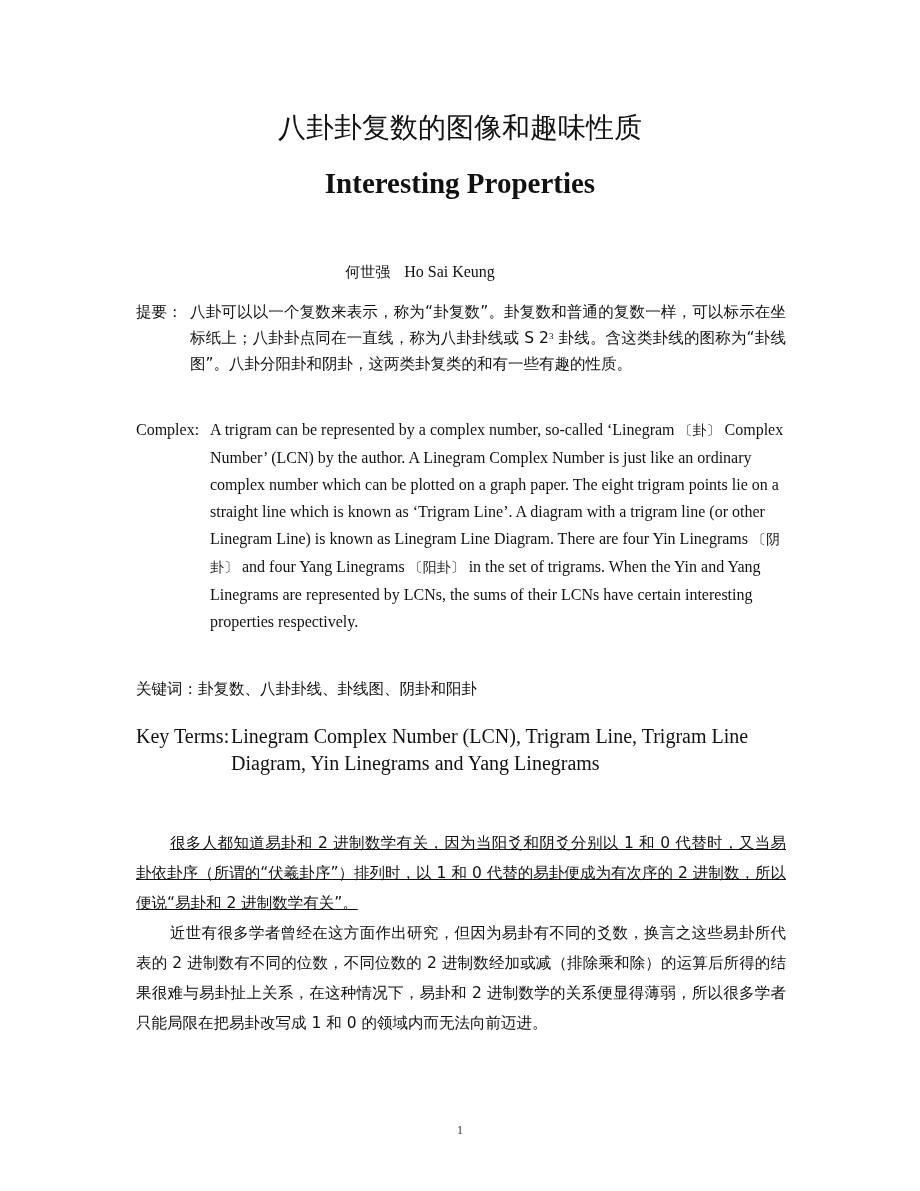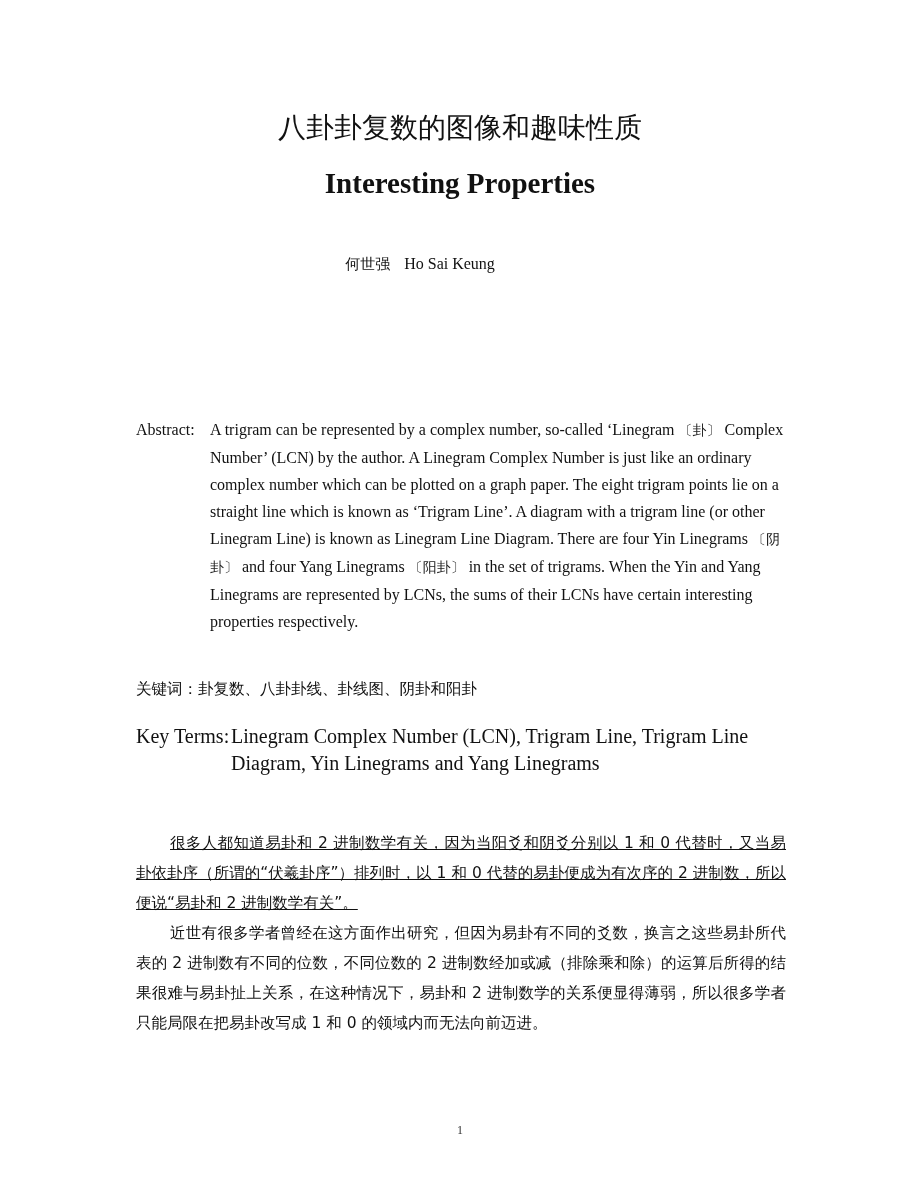--- a/index.html
+++ b/index.html
@@ -36,21 +36,21 @@
       top: 166px;
       text-align: center;
       font-family: "Liberation Serif", serif;
       font-weight: bold;
       font-size: 29px;
       line-height: 34px;
     }
     .author {
       position: absolute;
       left: 0; width: 840px;
-      top: 254px;
+      top: 262px;
       text-align: center;
       font-size: 16px;
       line-height: 20px;
     }
     .author .cn {
       font-family: "DejaVu Sans", sans-serif;
       font-size: 15px;
       margin-right: 10px;
     }
     .block {
@@ -134,23 +134,27 @@
 
   <div class="title-en">
     <div>Interesting Properties</div>
   </div>
 
   <div class="author">
     <span class="cn">何世强</span>
     <span>Ho Sai Keung</span>
   </div>
 
+  <div class="block hang abs-cn cn-text">
+    <span class="label">提要：</span>
+    <span class="body"><span>八卦可以以一个复数来表示，称为“卦复数”。卦复数和普通的复数一样，可以标示在坐标纸上；八卦卦点同在一直线，称为八卦卦线或 S 2</span><sup class="small">3</sup><span> 卦线。含这类卦线的图称为“卦线图”。八卦分阳卦和阴卦，这两类卦复类的和有一些有趣的性质。</span></span>
+  </div>
 
   <div class="block hang abs-en">
-    <span class="label">Abstract:</span>
+    <span class="label">Complex:</span>
     <span class="body"><span>A trigram can be represented by a complex number, so-called ‘Linegram </span><span class="bracket-cn">〔卦〕</span><span> Complex Number’ (LCN) by the author.  A Linegram Complex Number is just like an ordinary complex number which can be plotted on a graph paper.  The eight trigram points lie on a straight line which is known as ‘Trigram Line’.  A diagram with a trigram line (or other Linegram Line) is known as Linegram Line Diagram.  There are four Yin Linegrams </span><span class="bracket-cn">〔阴卦〕</span><span> and four Yang Linegrams </span><span class="bracket-cn">〔阳卦〕</span><span> in the set of trigrams.  When the Yin and Yang Linegrams are represented by LCNs, the sums of their LCNs have certain interesting properties respectively.</span></span>
   </div>
 
   <div class="block kw-cn cn-text">
     <span>关键词：</span><span>卦复数、八卦卦线、卦线图、阴卦和阳卦</span>
   </div>
 
   <div class="block hang kw-en">
     <span class="label">Key Terms:</span>
     <span class="body">Linegram Complex Number (LCN), Trigram Line, Trigram Line Diagram, Yin Linegrams and Yang Linegrams</span>

